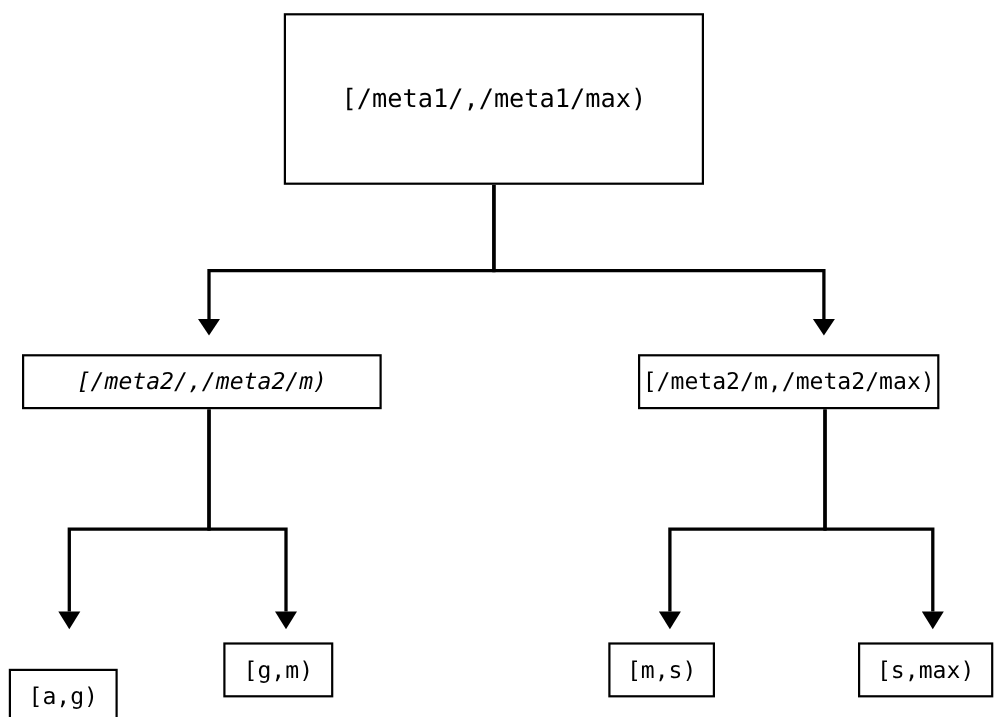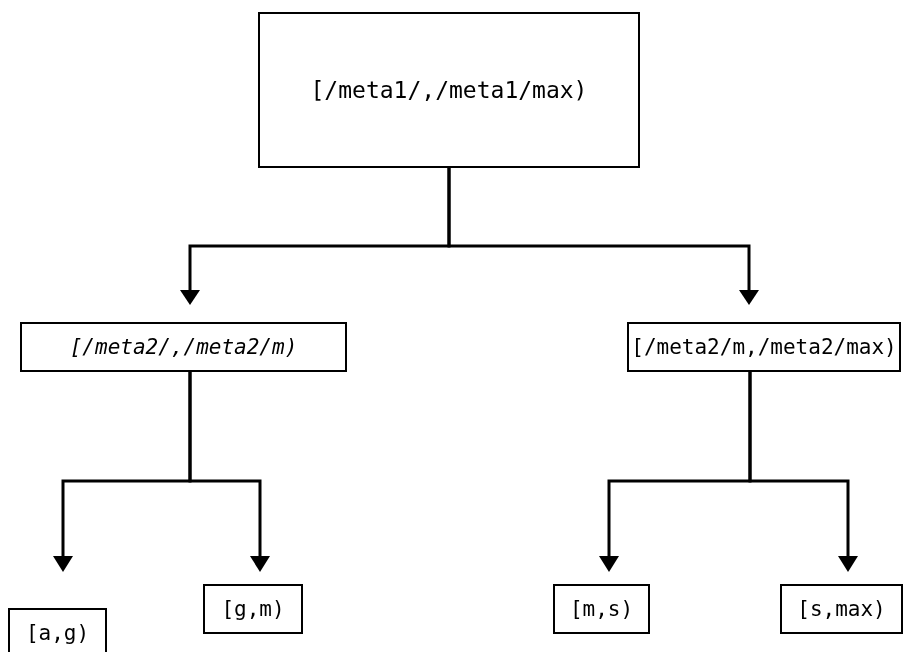--- a/index.html
+++ b/index.html
@@ -62,21 +62,20 @@
     height: 50px;
     font-size: 21px;
     font-style: italic;
   }
   #node-meta2-high {
     left: 580px;
     top: 322px;
     width: 274px;
     height: 50px;
     font-size: 21px;
-    margin-left: 47px;
   }
   
   #node-leaf-ag {
     left: 8px;
     top: 584px;
     width: 99px;
     height: 50px;
     font-size: 21px;
     margin-top: 24px;
   }

